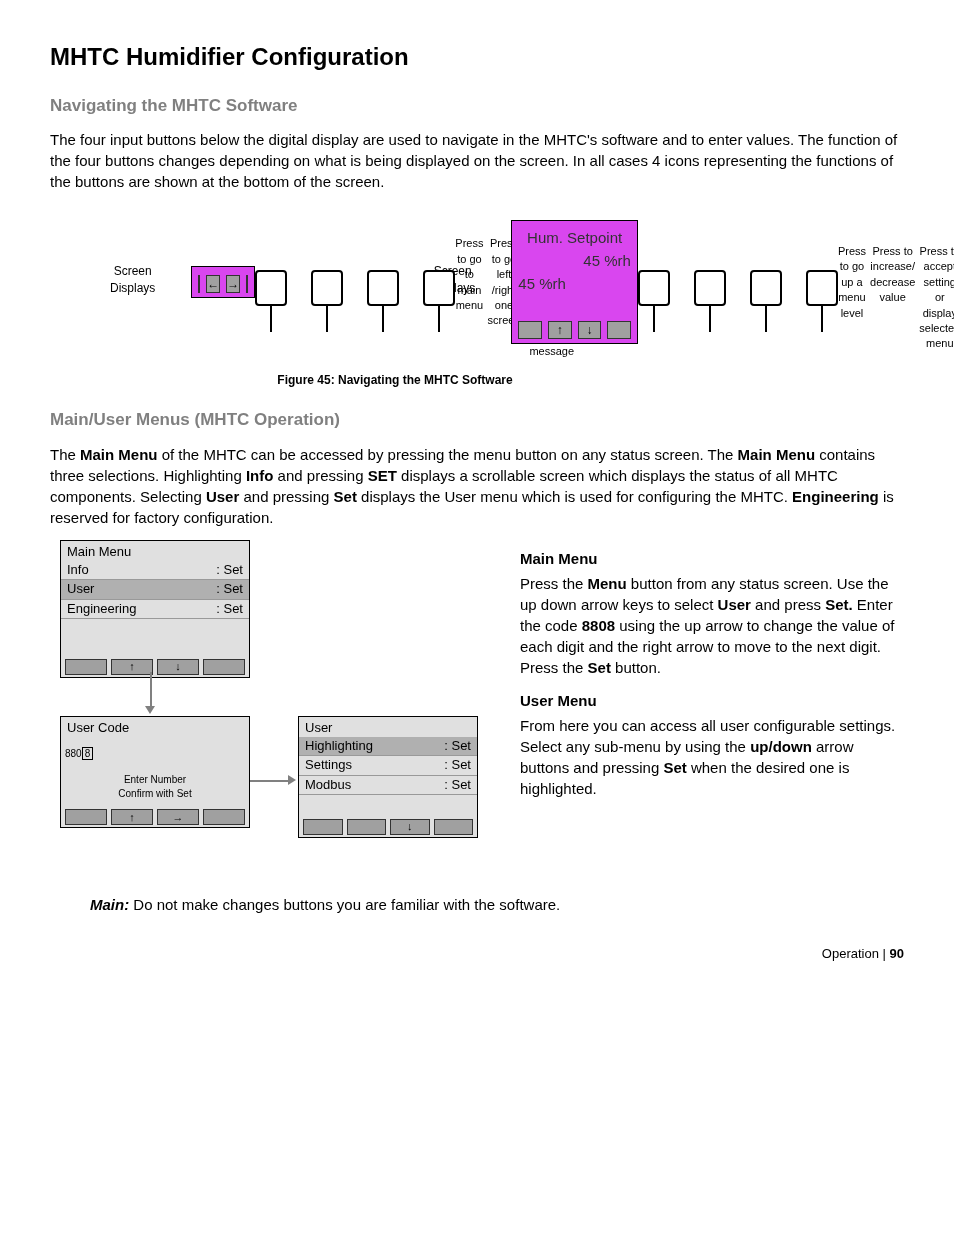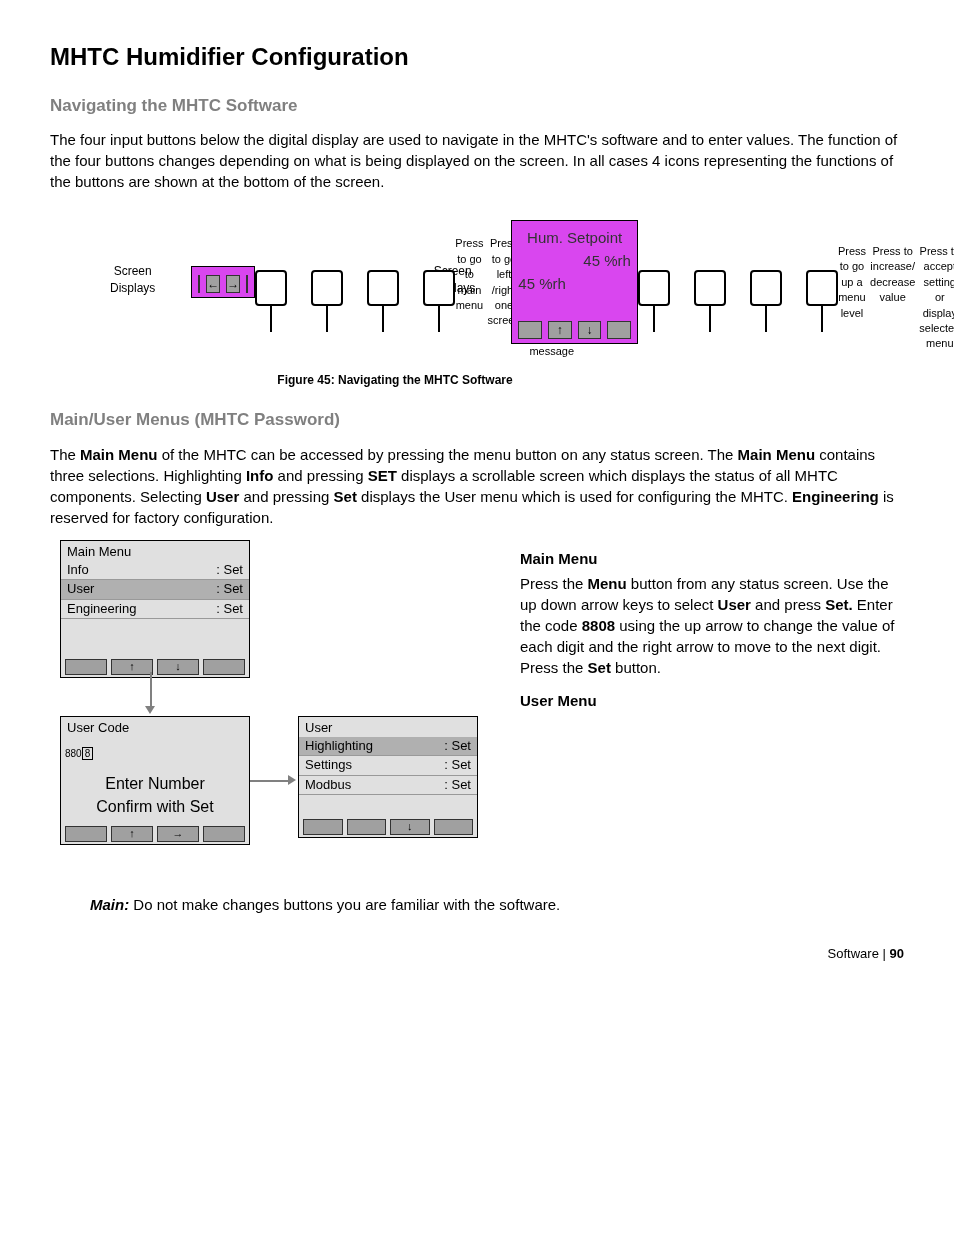--- a/index.html
+++ b/index.html
@@ -181,21 +181,21 @@
     margin: 14px 0 0 40px;
     font-size: 15px;
   }
   .footer {
     text-align: right;
     font-size: 13px;
     margin-top: 30px;
   }
   .usercode-body {
     padding: 6px;
-    font-size: 16px;
+    font-size: 10px;
     text-align:center;
   }
   .usercode-val {
     font-size: 10px;
     text-align:left;
     padding-left: 4px;
   }
   .boxed-digit {
     border: 1px solid #000;
     padding: 0 2px;
@@ -296,21 +296,21 @@
       <div class="caption-row">
         <div class="cap">Press to go up a menu level</div>
         <div class="cap">Press to increase/ decrease value</div>
         <div class="cap">Press to accept setting or display selected menu</div>
       </div>
     </div>
   </div>
   <div class="fig-caption">Figure 45: Navigating the MHTC Software</div>
 </div>
 
-<h2>Main/User Menus  (MHTC Password)</h2>
+<h2>Main/User Menus  (MHTC Operation)</h2>
 <p>
   <span>The </span><span class="bold">Main Menu</span><span> of the MHTC can be accessed by pressing the menu button on any status screen.  The </span><span class="bold">Main Menu</span><span> contains three selections.  Highlighting </span><span class="bold">Info</span><span> and pressing </span><span class="bold">SET</span><span> displays a scrollable screen which displays the status of all MHTC components.  Selecting </span><span class="bold">User</span><span> and pressing </span><span class="bold">Set</span><span> displays the User menu which is used for configuring the MHTC.  </span><span class="bold">Engineering</span><span> is reserved for factory configuration.</span>
 </p>
 
 <div class="menu-diagram-wrap">
   <div class="menu-diagram">
 
     <div class="menu-screen" style="left:10px; top:0; width:190px">
       <div class="menu-row" style="border:none">
           <span>Main Menu</span>
@@ -390,22 +390,25 @@
     </div>
 
   </div>
 
   <div class="side-text">
     <h3>Main Menu</h3>
     <p>
       <span>Press the </span><span class="bold">Menu</span><span> button from any status screen. Use the up down arrow keys to select </span><span class="bold">User</span><span> and press </span><span class="bold">Set.</span><span> Enter the code </span><span class="bold">8808</span><span> using the up arrow to change the value of each digit and the right arrow to move to the next digit.  Press the </span><span class="bold">Set</span><span> button.</span>
     </p>
     <h3>User Menu</h3>
+    <p>
+      <span>From here you can access all user configurable settings.  Select any sub-menu by using the </span><span class="bold">up/down</span><span> arrow buttons and pressing </span><span class="bold">Set</span><span> when the desired one is highlighted.</span>
+    </p>
   </div>
 </div>
 
 <div class="note-line">
   <span class="bold italic">Main:</span><span> Do not make changes buttons you are familiar with the software.</span>
 </div>
 
 <div class="footer">
-  <span>Software</span><span> | </span><span class="bold">90</span>
+  <span>Operation</span><span> | </span><span class="bold">90</span>
 </div>
 
 </body></html>

